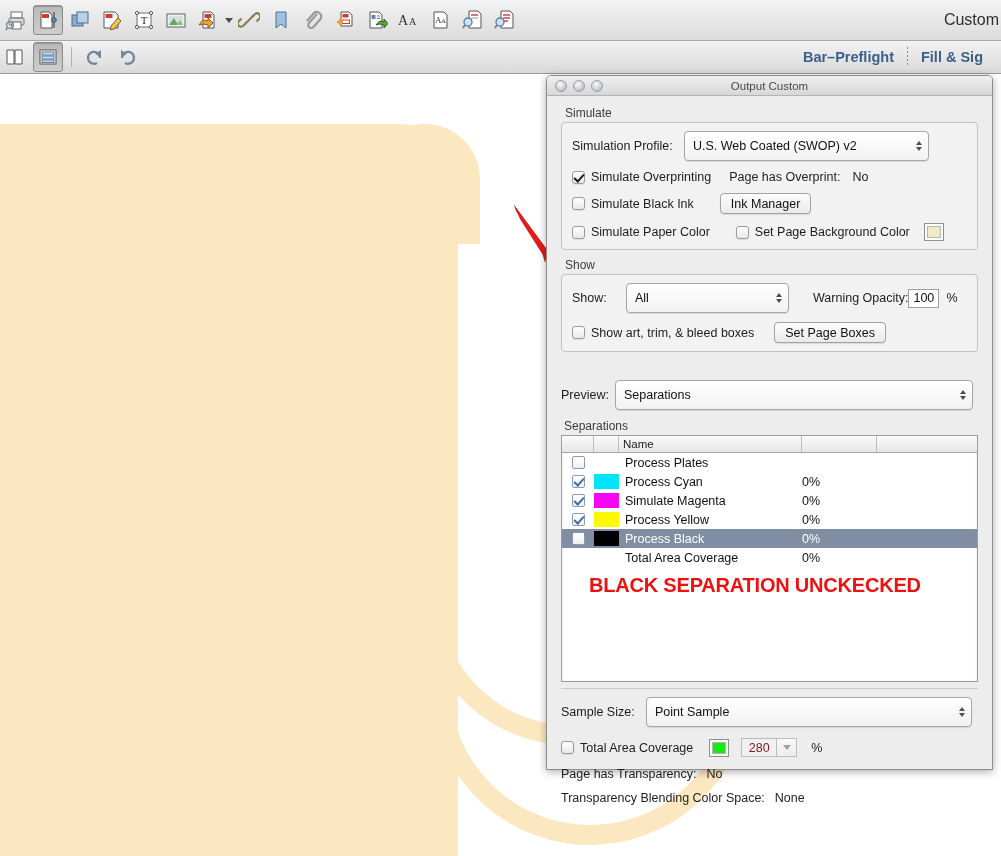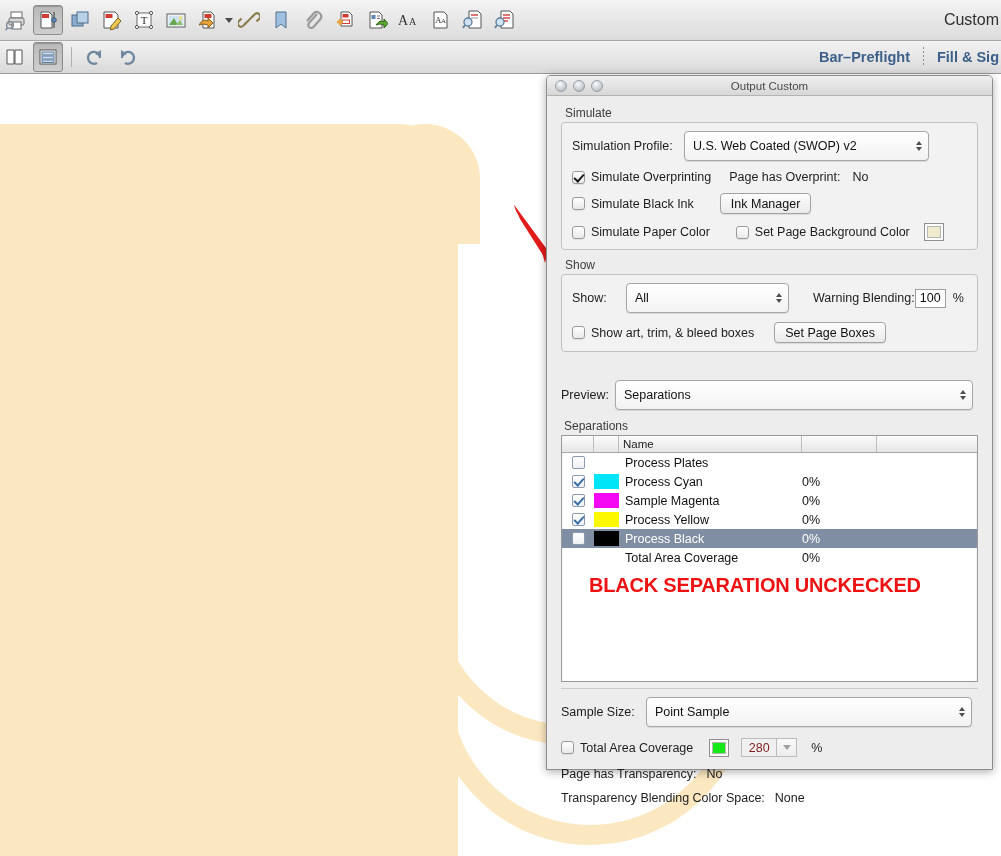--- a/index.html
+++ b/index.html
@@ -380,21 +380,21 @@
     </div>
     <div class="tb-btn">
       <svg width="22" height="22" viewBox="0 0 22 22">
         <path d="M6 12 a6 6 0 1 1 3 5" fill="none" stroke="#6f88a0" stroke-width="2.3"></path>
         <polygon points="5,4 5,11 11,8" fill="#6f88a0"></polygon>
       </svg>
     </div>
     <div style="flex:1"></div>
     <div class="tab-link">Bar–Preflight</div>
     <div class="tab-dots"></div>
-    <div class="tab-link" style="padding-right:2px">Fill &amp; Sig</div>
+    <div class="tab-link" style="padding-right:18px">Fill &amp; Sig</div>
   </div>
 
   <div class="op-window">
 
     <div class="op-titlebar">
       <div class="tl"></div>
       <div class="tl"></div>
       <div class="tl"></div>
       <div class="op-title">Output Custom</div>
     </div>
@@ -451,21 +451,21 @@
       <div class="grp-box">
         <div class="row">
           <span class="lbl" style="width:54px">Show:</span>
           <div class="popup" style="width:163px">
             <span>All</span>
             <span class="arrows">
                 <i class="ar-up"></i>
                 <i class="ar-dn"></i>
               </span>
           </div>
-          <span class="lbl" style="margin-left:24px">Warning Blending:</span>
+          <span class="lbl" style="margin-left:24px">Warning Opacity:</span>
           <div class="numfield" style="">100</div>
           <span class="lbl" style="margin-left:7px">%</span>
         </div>
         <div class="row">
           <div class="cb-row">
             <span class="cb"></span>
             <span class="lbl">Show art, trim, &amp; bleed boxes</span>
           </div>
           <div class="btn" style="margin-left:20px">Set Page Boxes</div>
         </div>
@@ -510,21 +510,21 @@
               <div class="c-name">Process Cyan</div>
               <div class="c-pct">0%</div>
             </div>
             <div class="sep-row">
               <div class="c-check">
                 <span class="lcb checked"></span>
               </div>
               <div class="c-color">
                 <span class="c-swatch" style="background: rgb(244, 8, 244);"></span>
               </div>
-              <div class="c-name">Sample Magenta</div>
+              <div class="c-name">Simulate Magenta</div>
               <div class="c-pct">0%</div>
             </div>
             <div class="sep-row">
               <div class="c-check">
                 <span class="lcb checked"></span>
               </div>
               <div class="c-color">
                 <span class="c-swatch" style="background: rgb(252, 248, 0);"></span>
               </div>
               <div class="c-name">Process Yellow</div>

